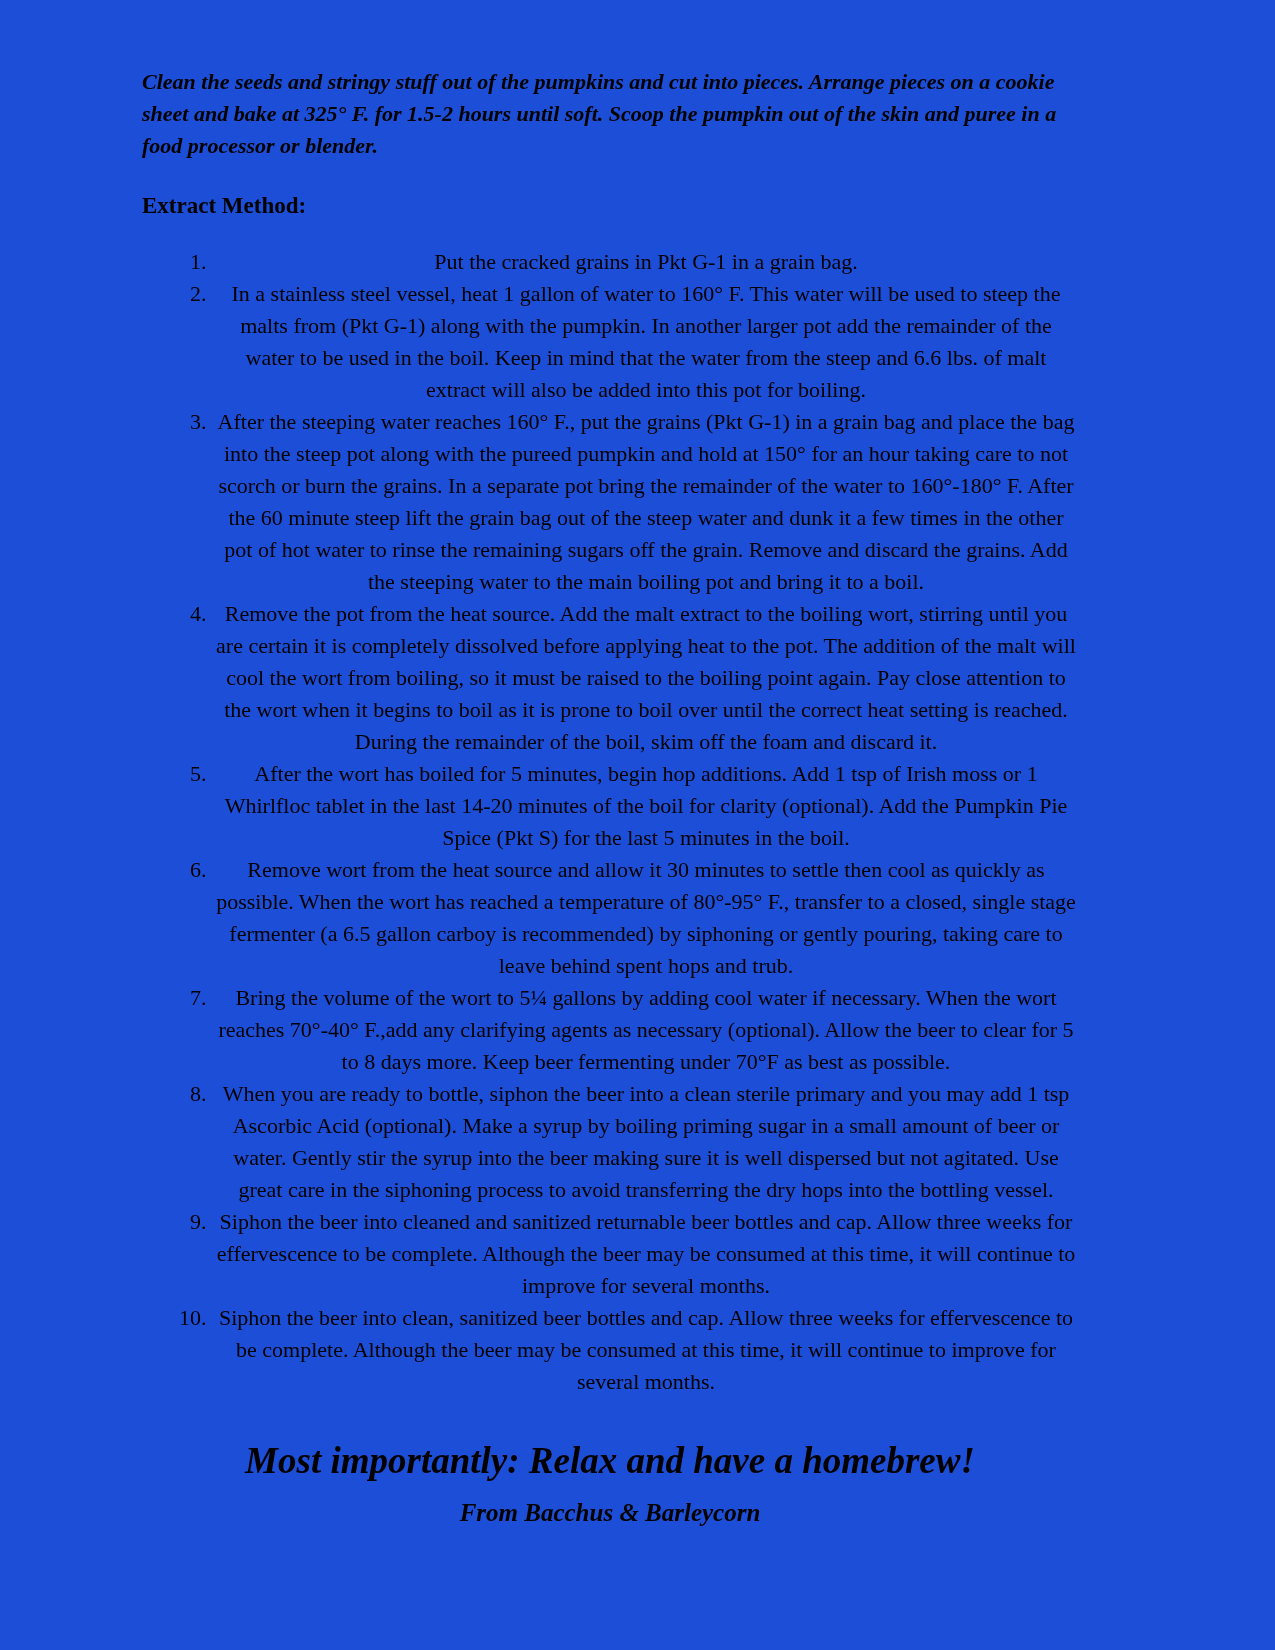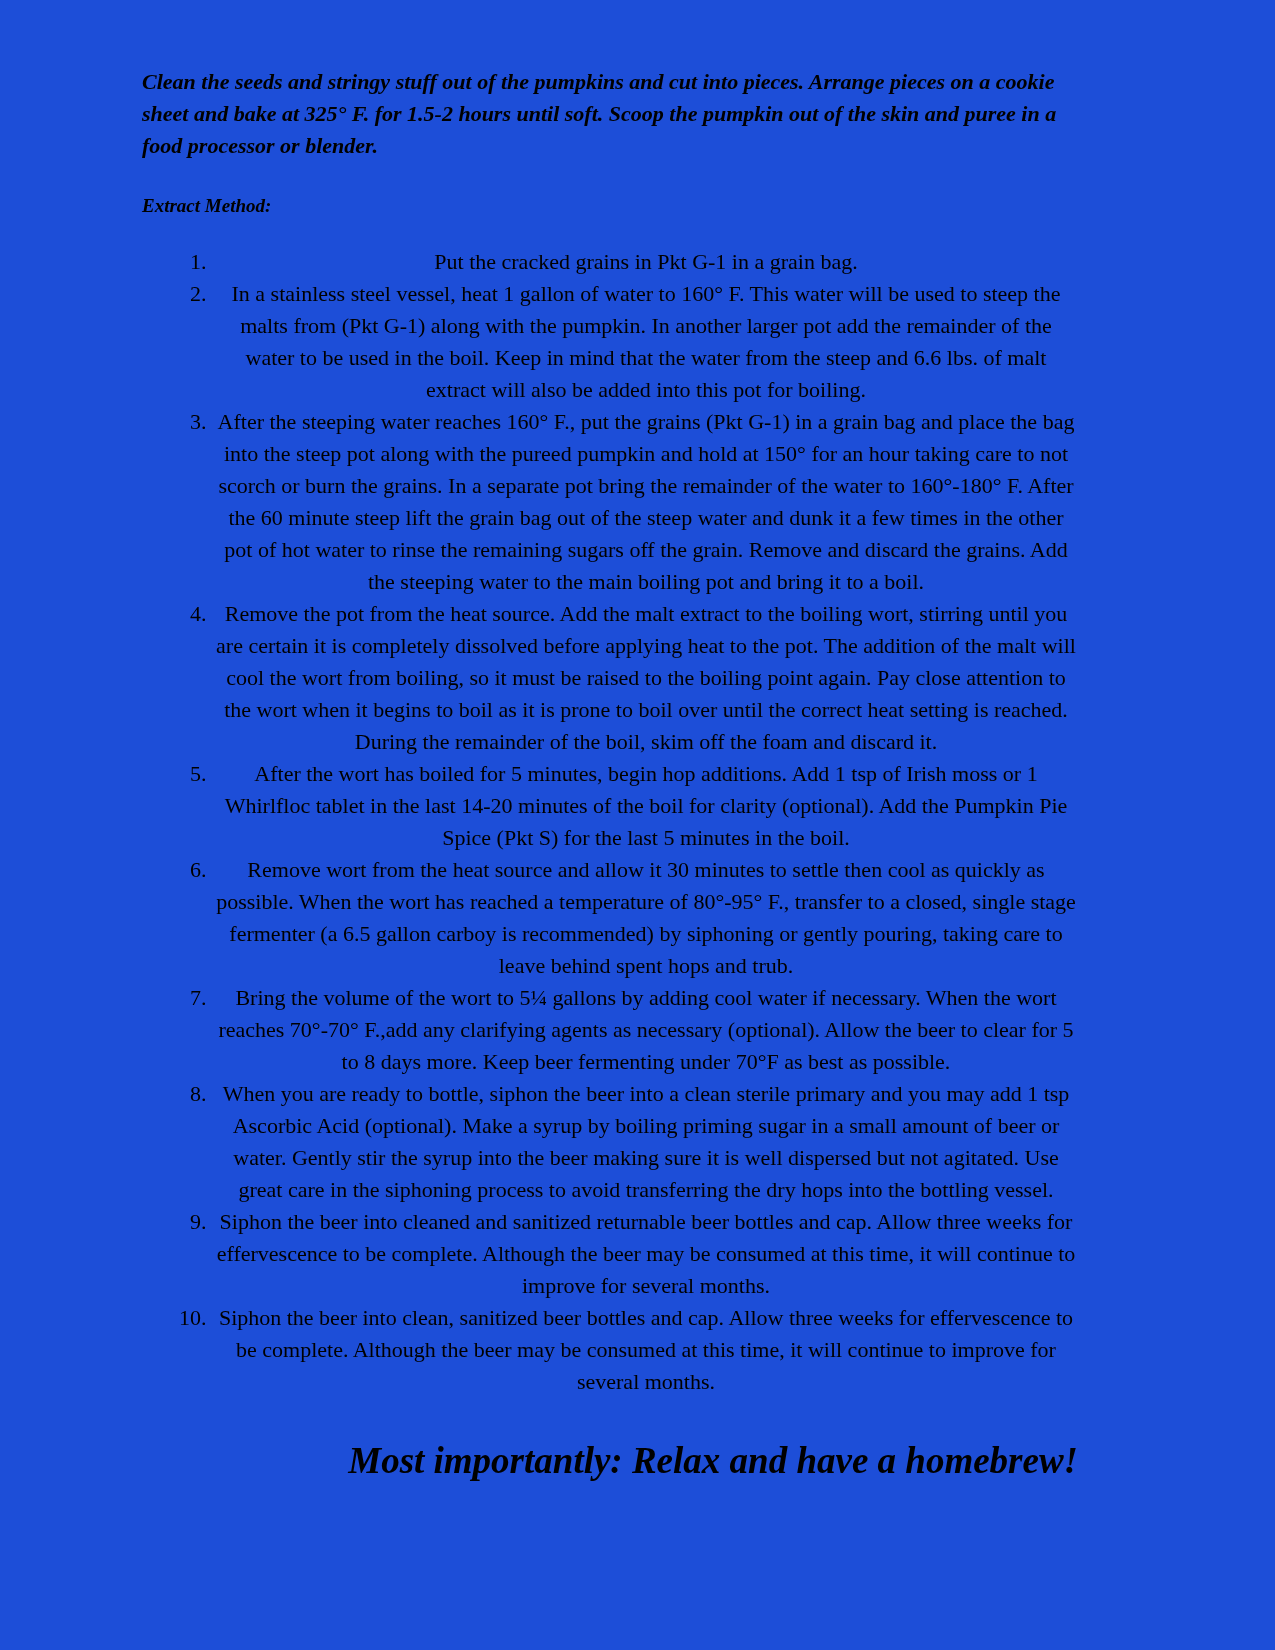--- a/index.html
+++ b/index.html
@@ -21,48 +21,46 @@
   .intro {
     margin: 0;
     font-size: 22px;
     line-height: 32px;
     font-weight: bold;
     font-style: italic;
     max-width: 940px;
   }
   .section-heading {
     margin: 28px 0 0 0;
-    font-size: 19px;
+    font-size: 23px;
     line-height: 32px;
     font-weight: bold;
-    font-style: italic;
   }
   ol.steps {
     margin: 24px 0 0 0;
     padding: 0 0 0 70px;
     font-size: 22px;
     line-height: 32px;
     text-align: center;
   }
   ol.steps li {
     margin: 0;
     padding: 0 0 0 2px;
     max-width: 868px;
   }
   .closing {
     margin-top: 40px;
     text-align: center;
   }
   .closing-line {
-    margin: 0;
+    margin: 12px;
     font-size: 37px;
     line-height: 46px;
     font-weight: bold;
     font-style: italic;
-    text-align: right;
   }
   .attribution {
     margin: 6px 0 0 0;
     font-size: 25px;
     line-height: 34px;
     font-weight: bold;
     font-style: italic;
   }
 </style>
 </head>
@@ -74,23 +72,24 @@
 
   <h2 class="section-heading">Extract Method:</h2>
 
   <ol class="steps">
     <li>Put the cracked grains in Pkt G-1 in a grain bag.</li>
     <li>In a stainless steel vessel, heat 1 gallon of water to 160° F. This water will be used to steep the malts from (Pkt G-1) along with the pumpkin. In another larger pot add the remainder of the water to be used in the boil. Keep in mind that the water from the steep and 6.6 lbs. of malt extract will also be added into this pot for boiling.</li>
     <li>After the steeping water reaches 160° F., put the grains (Pkt G-1) in a grain bag and place the bag into the steep pot along with the pureed pumpkin and hold at 150° for an hour taking care to not scorch or burn the grains. In a separate pot bring the remainder of the water to 160°-180° F. After the 60 minute steep lift the grain bag out of the steep water and dunk it a few times in the other pot of hot water to rinse the remaining sugars off the grain. Remove and discard the grains. Add the steeping water to the main boiling pot and bring it to a boil.</li>
     <li>Remove the pot from the heat source. Add the malt extract to the boiling wort, stirring until you are certain it is completely dissolved before applying heat to the pot. The addition of the malt will cool the wort from boiling, so it must be raised to the boiling point again. Pay close attention to the wort when it begins to boil as it is prone to boil over until the correct heat setting is reached. During the remainder of the boil, skim off the foam and discard it.</li>
     <li>After the wort has boiled for 5 minutes, begin hop additions. Add 1 tsp of Irish moss or 1 Whirlfloc tablet in the last 14-20 minutes of the boil for clarity (optional). Add the Pumpkin Pie Spice (Pkt S) for the last 5 minutes in the boil.</li>
     <li>Remove wort from the heat source and allow it 30 minutes to settle then cool as quickly as possible. When the wort has reached a temperature of 80°-95° F., transfer to a closed, single stage fermenter (a 6.5 gallon carboy is recommended) by siphoning or gently pouring, taking care to leave behind spent hops and trub.</li>
-    <li>Bring the volume of the wort to 5¼ gallons by adding cool water if necessary. When the wort reaches 70°-70° F.,add any clarifying agents as necessary (optional). Allow the beer to clear for 5 to 8 days more. Keep beer fermenting under 70°F as best as possible.</li>
+    <li>Bring the volume of the wort to 5¼ gallons by adding cool water if necessary. When the wort reaches 70°-40° F.,add any clarifying agents as necessary (optional). Allow the beer to clear for 5 to 8 days more. Keep beer fermenting under 70°F as best as possible.</li>
     <li>When you are ready to bottle, siphon the beer into a clean sterile primary and you may add 1 tsp Ascorbic Acid (optional). Make a syrup by boiling priming sugar in a small amount of beer or water. Gently stir the syrup into the beer making sure it is well dispersed but not agitated. Use great care in the siphoning process to avoid transferring the dry hops into the bottling vessel.</li>
     <li>Siphon the beer into cleaned and sanitized returnable beer bottles and cap. Allow three weeks for effervescence to be complete. Although the beer may be consumed at this time, it will continue to improve for several months.</li>
     <li>Siphon the beer into clean, sanitized beer bottles and cap. Allow three weeks for effervescence to be complete. Although the beer may be consumed at this time, it will continue to improve for several months.</li>
   </ol>
 
   <div class="closing">
     <p class="closing-line">Most importantly: Relax and have a homebrew!</p>
+    <p class="attribution">From Bacchus &amp; Barleycorn</p>
   </div>
 
 </div>
 
 </body></html>

